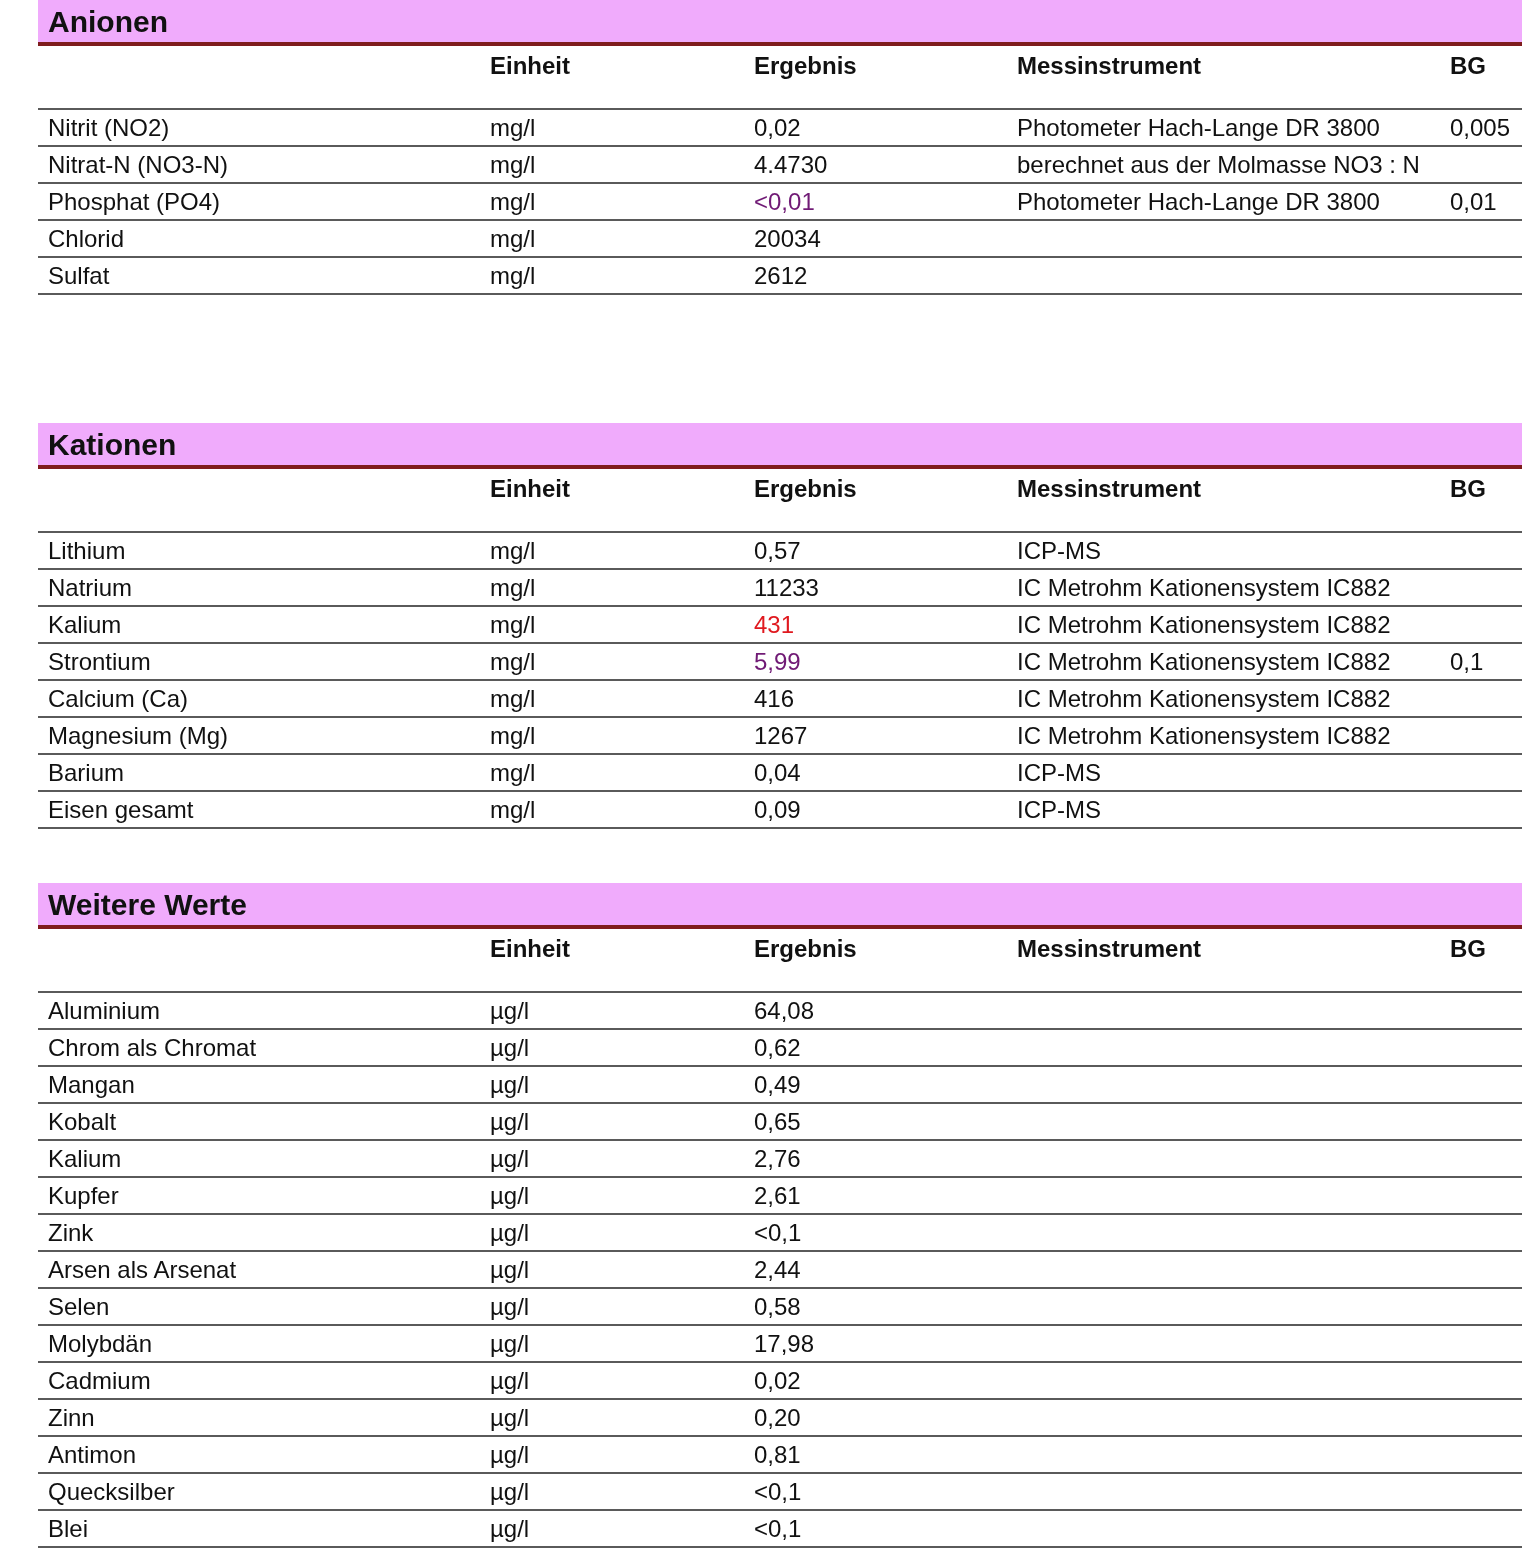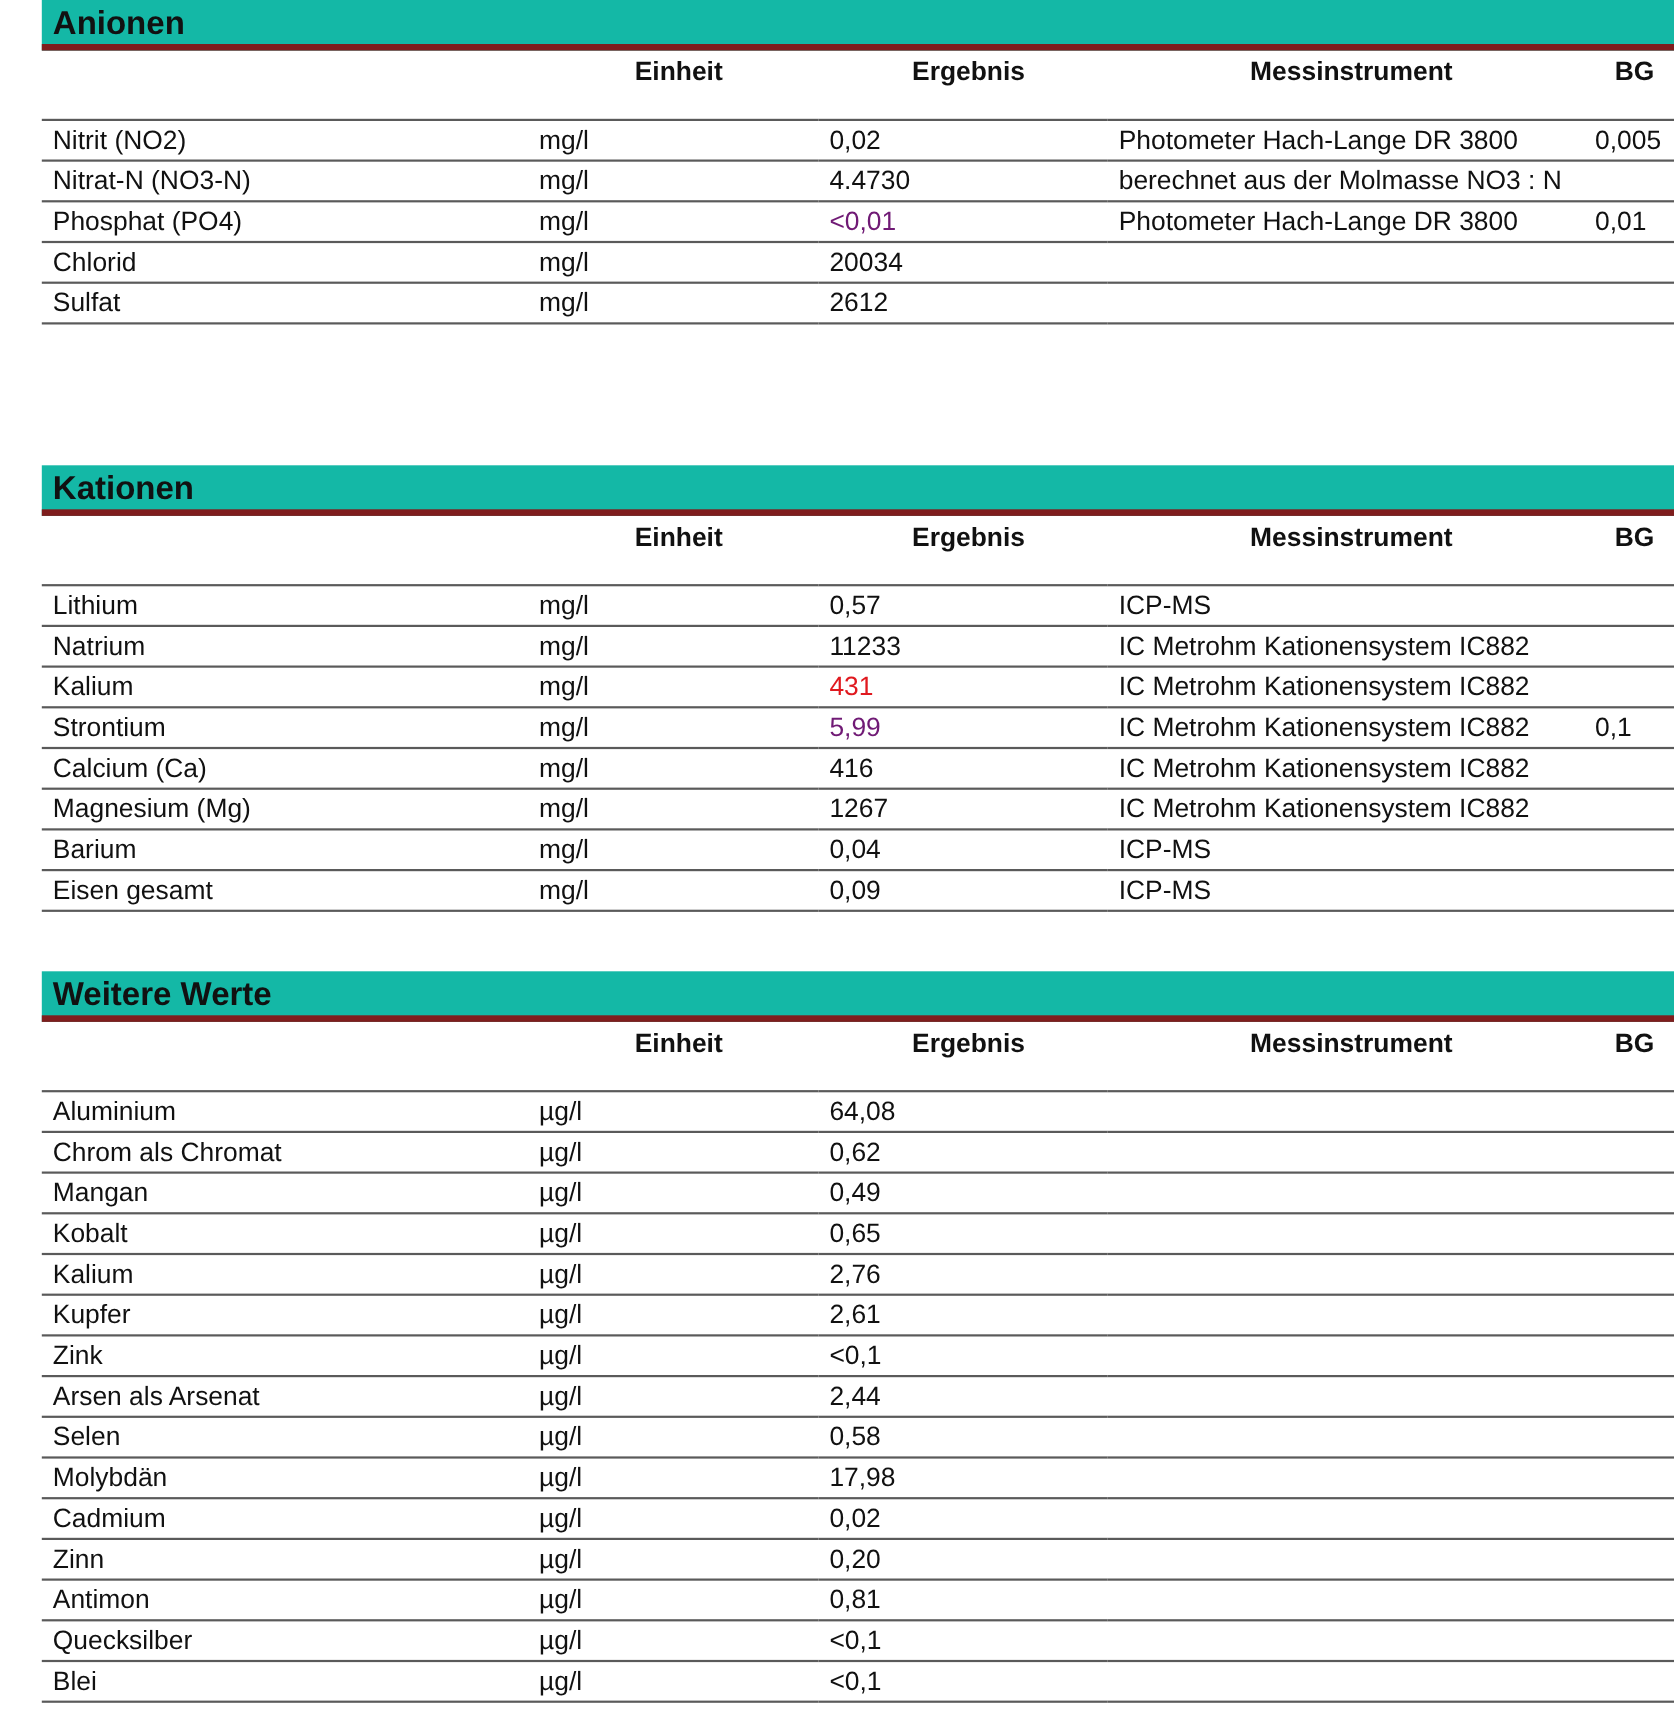--- a/index.html
+++ b/index.html
@@ -15,40 +15,40 @@
       font-family: "Liberation Sans", sans-serif;
       color: #111111;
     }
     .section {
       position: absolute;
       left: 38px;
       width: 1484px;
     }
     .section-title {
       height: 46px;
-      background: #14b8a6;
-      border-bottom: 6px solid #7f1d1d;
+      background: #f0abfc;
+      border-bottom: 4px solid #7f1d1d;
       box-sizing: border-box;
       font-weight: bold;
       font-size: 30px;
       line-height: 44px;
       padding-left: 10px;
     }
     table {
       border-collapse: collapse;
       width: 1484px;
       table-layout: fixed;
     }
     col.c-name { width: 442px; }
     col.c-unit { width: 264px; }
     col.c-result { width: 263px; }
     col.c-instr { width: 433px; }
     col.c-bg { width: 82px; }
     th {
-      text-align: center;
+      text-align: left;
       font-weight: bold;
       font-size: 24px;
       height: 63px;
       vertical-align: top;
       padding: 6px 0 0 10px;
       box-sizing: border-box;
       border-bottom: 2px solid #5a5a5a;
       white-space: nowrap;
     }
     td {

